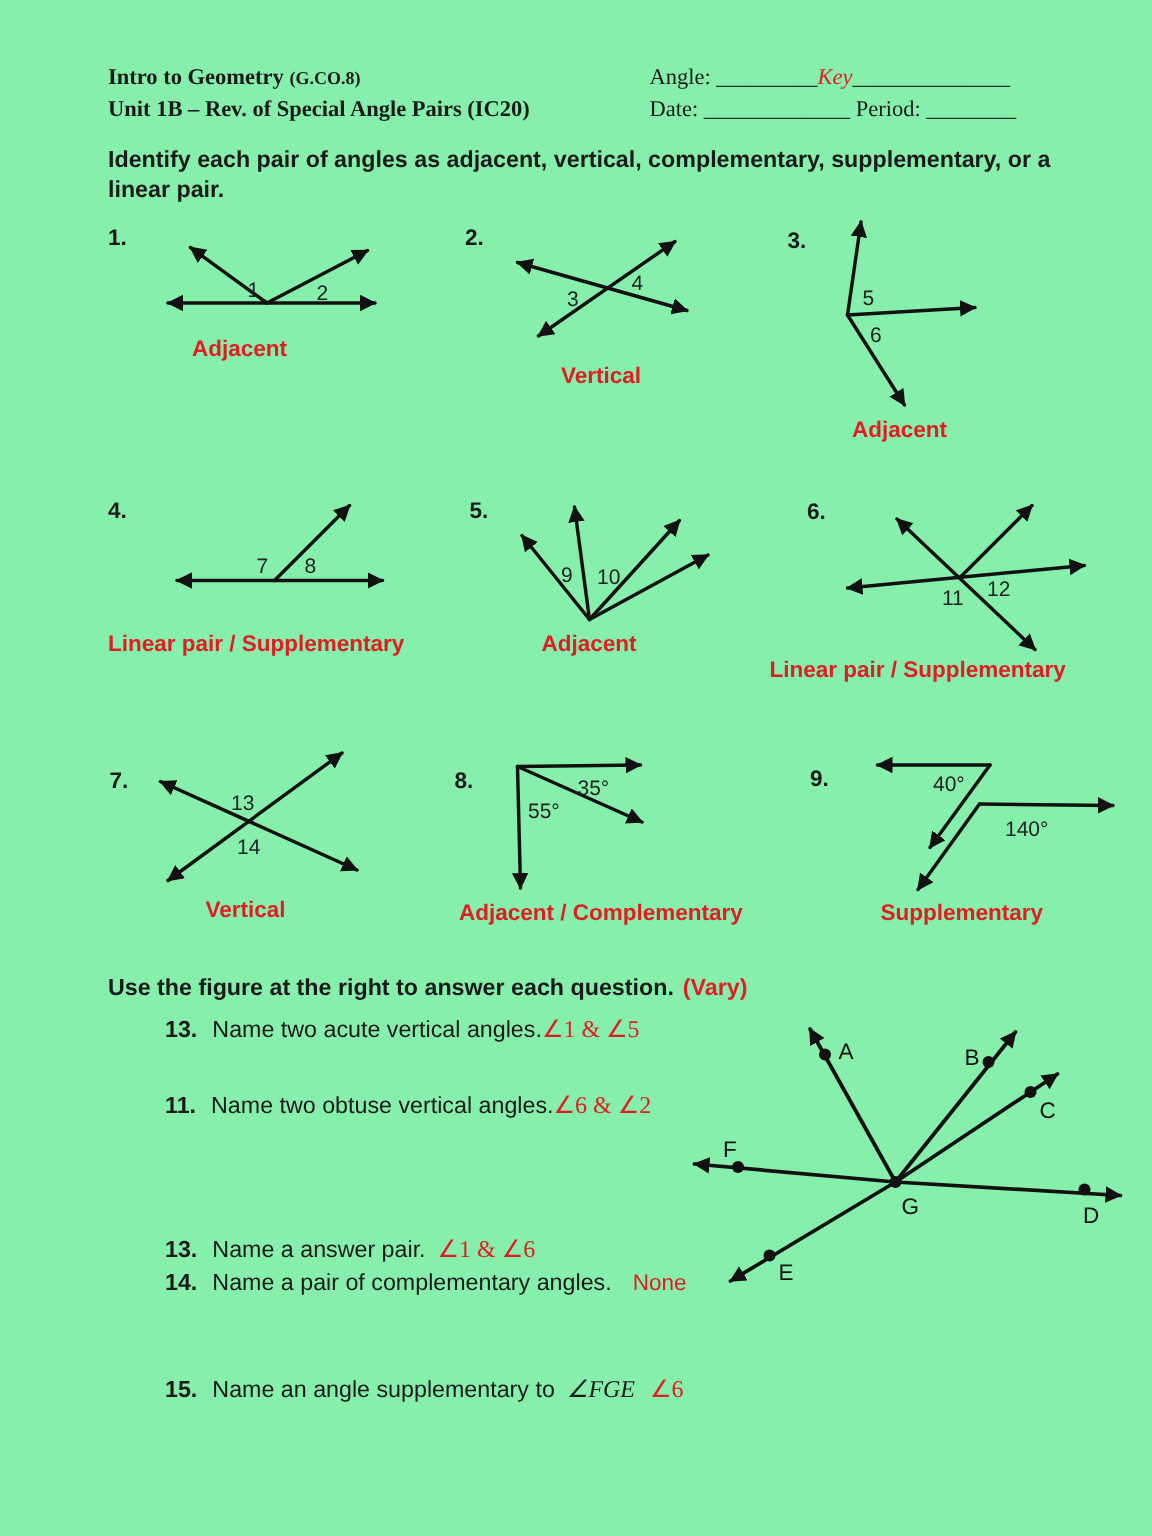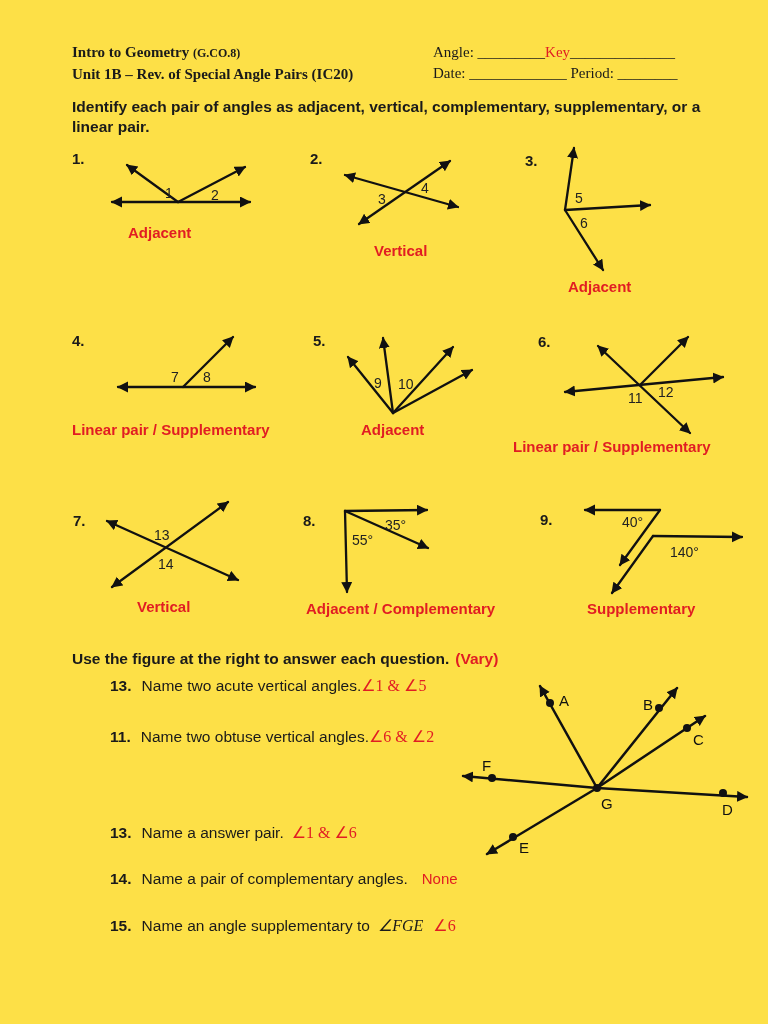--- a/index.html
+++ b/index.html
@@ -1,26 +1,26 @@
 <!DOCTYPE html>
 <html><head>
 <meta charset="utf-8">
 <style>
   :root { --red:#e11d23; --ink:#1a1a1a; }
   * { box-sizing:border-box; }
   html,body { margin:0; padding:0; background:#fff; }
-  .page { position:relative; width:768px; height:1024px; background:#fde047;
+  .page { position:relative; width:768px; height:1024px; background:#86efac;
           font-family:"Liberation Sans", sans-serif; color:var(--ink); overflow:hidden; }
   .abs { position:absolute; }
   .hdr-left { left:72px; top:42px; font-family:"Liberation Serif", serif; font-weight:bold;
               font-size:15px; line-height:21px; }
   .hdr-small { font-weight:bold; font-size:12px; }
   .hdr-right { left:433px; top:42px; font-family:"Liberation Serif", serif;
                font-size:15px; line-height:21px; white-space:nowrap; }
-  .key-red { color:var(--red); }
+  .key-red { color:var(--red);font-style:italic; }
   .instr { left:72px; top:97px; width:650px; font-weight:bold; font-size:15.5px; line-height:20px; }
   .pnum { position:absolute; font-weight:bold; font-size:15px; }
   .ans  { position:absolute; color:var(--red); font-weight:bold; font-size:15px; white-space:nowrap; }
   svg.diagram { position:absolute; overflow:visible; }
   .dline { stroke:#111; stroke-width:2.3; stroke-linecap:round; }
   .fline { stroke:#111; stroke-width:2.5; stroke-linecap:round; }
   .dlabel { font-family:"Liberation Sans", sans-serif; font-size:14px; fill:#222; }
   .flabel { font-family:"Liberation Sans", sans-serif; font-size:15px; fill:#111; }
   .sec2 { left:72px; top:650px; font-weight:bold; font-size:15.5px; white-space:nowrap; }
   .sec2 .note { color:var(--red); margin-left:6px; }
@@ -158,21 +158,21 @@
 
   <div class="q" style="top:676px">
     <span class="qn">13.</span><span>Name two acute vertical angles.</span><span class="qa">∠1 &amp; ∠5</span>
   </div>
   <div class="q" style="top:727px">
     <span class="qn">11.</span><span>Name two obtuse vertical angles.</span><span class="qa">∠6 &amp; ∠2</span>
   </div>
   <div class="q" style="top:823px">
     <span class="qn">13.</span><span>Name a answer pair.</span><span class="qa gap8">∠1 &amp; ∠6</span>
   </div>
-  <div class="q" style="top:870px">
+  <div class="q" style="top:847px">
     <span class="qn">14.</span><span>Name a pair of complementary angles.</span><span class="qa-sans">None</span>
   </div>
   <div class="q" style="top:916px">
     <span class="qn">15.</span><span>Name an angle supplementary to</span><span class="qref">∠FGE</span><span class="qa gap10">∠6</span>
   </div>
 
   <svg class="diagram" style="left:455px;top:668px" width="310" height="200">
     <line class="fline" x1="142" y1="120" x2="85" y2="18" marker-end="url(#ah)"></line>
     <line class="fline" x1="142" y1="120" x2="222" y2="20" marker-end="url(#ah)"></line>
     <line class="fline" x1="142" y1="120" x2="250" y2="48" marker-end="url(#ah)"></line>

